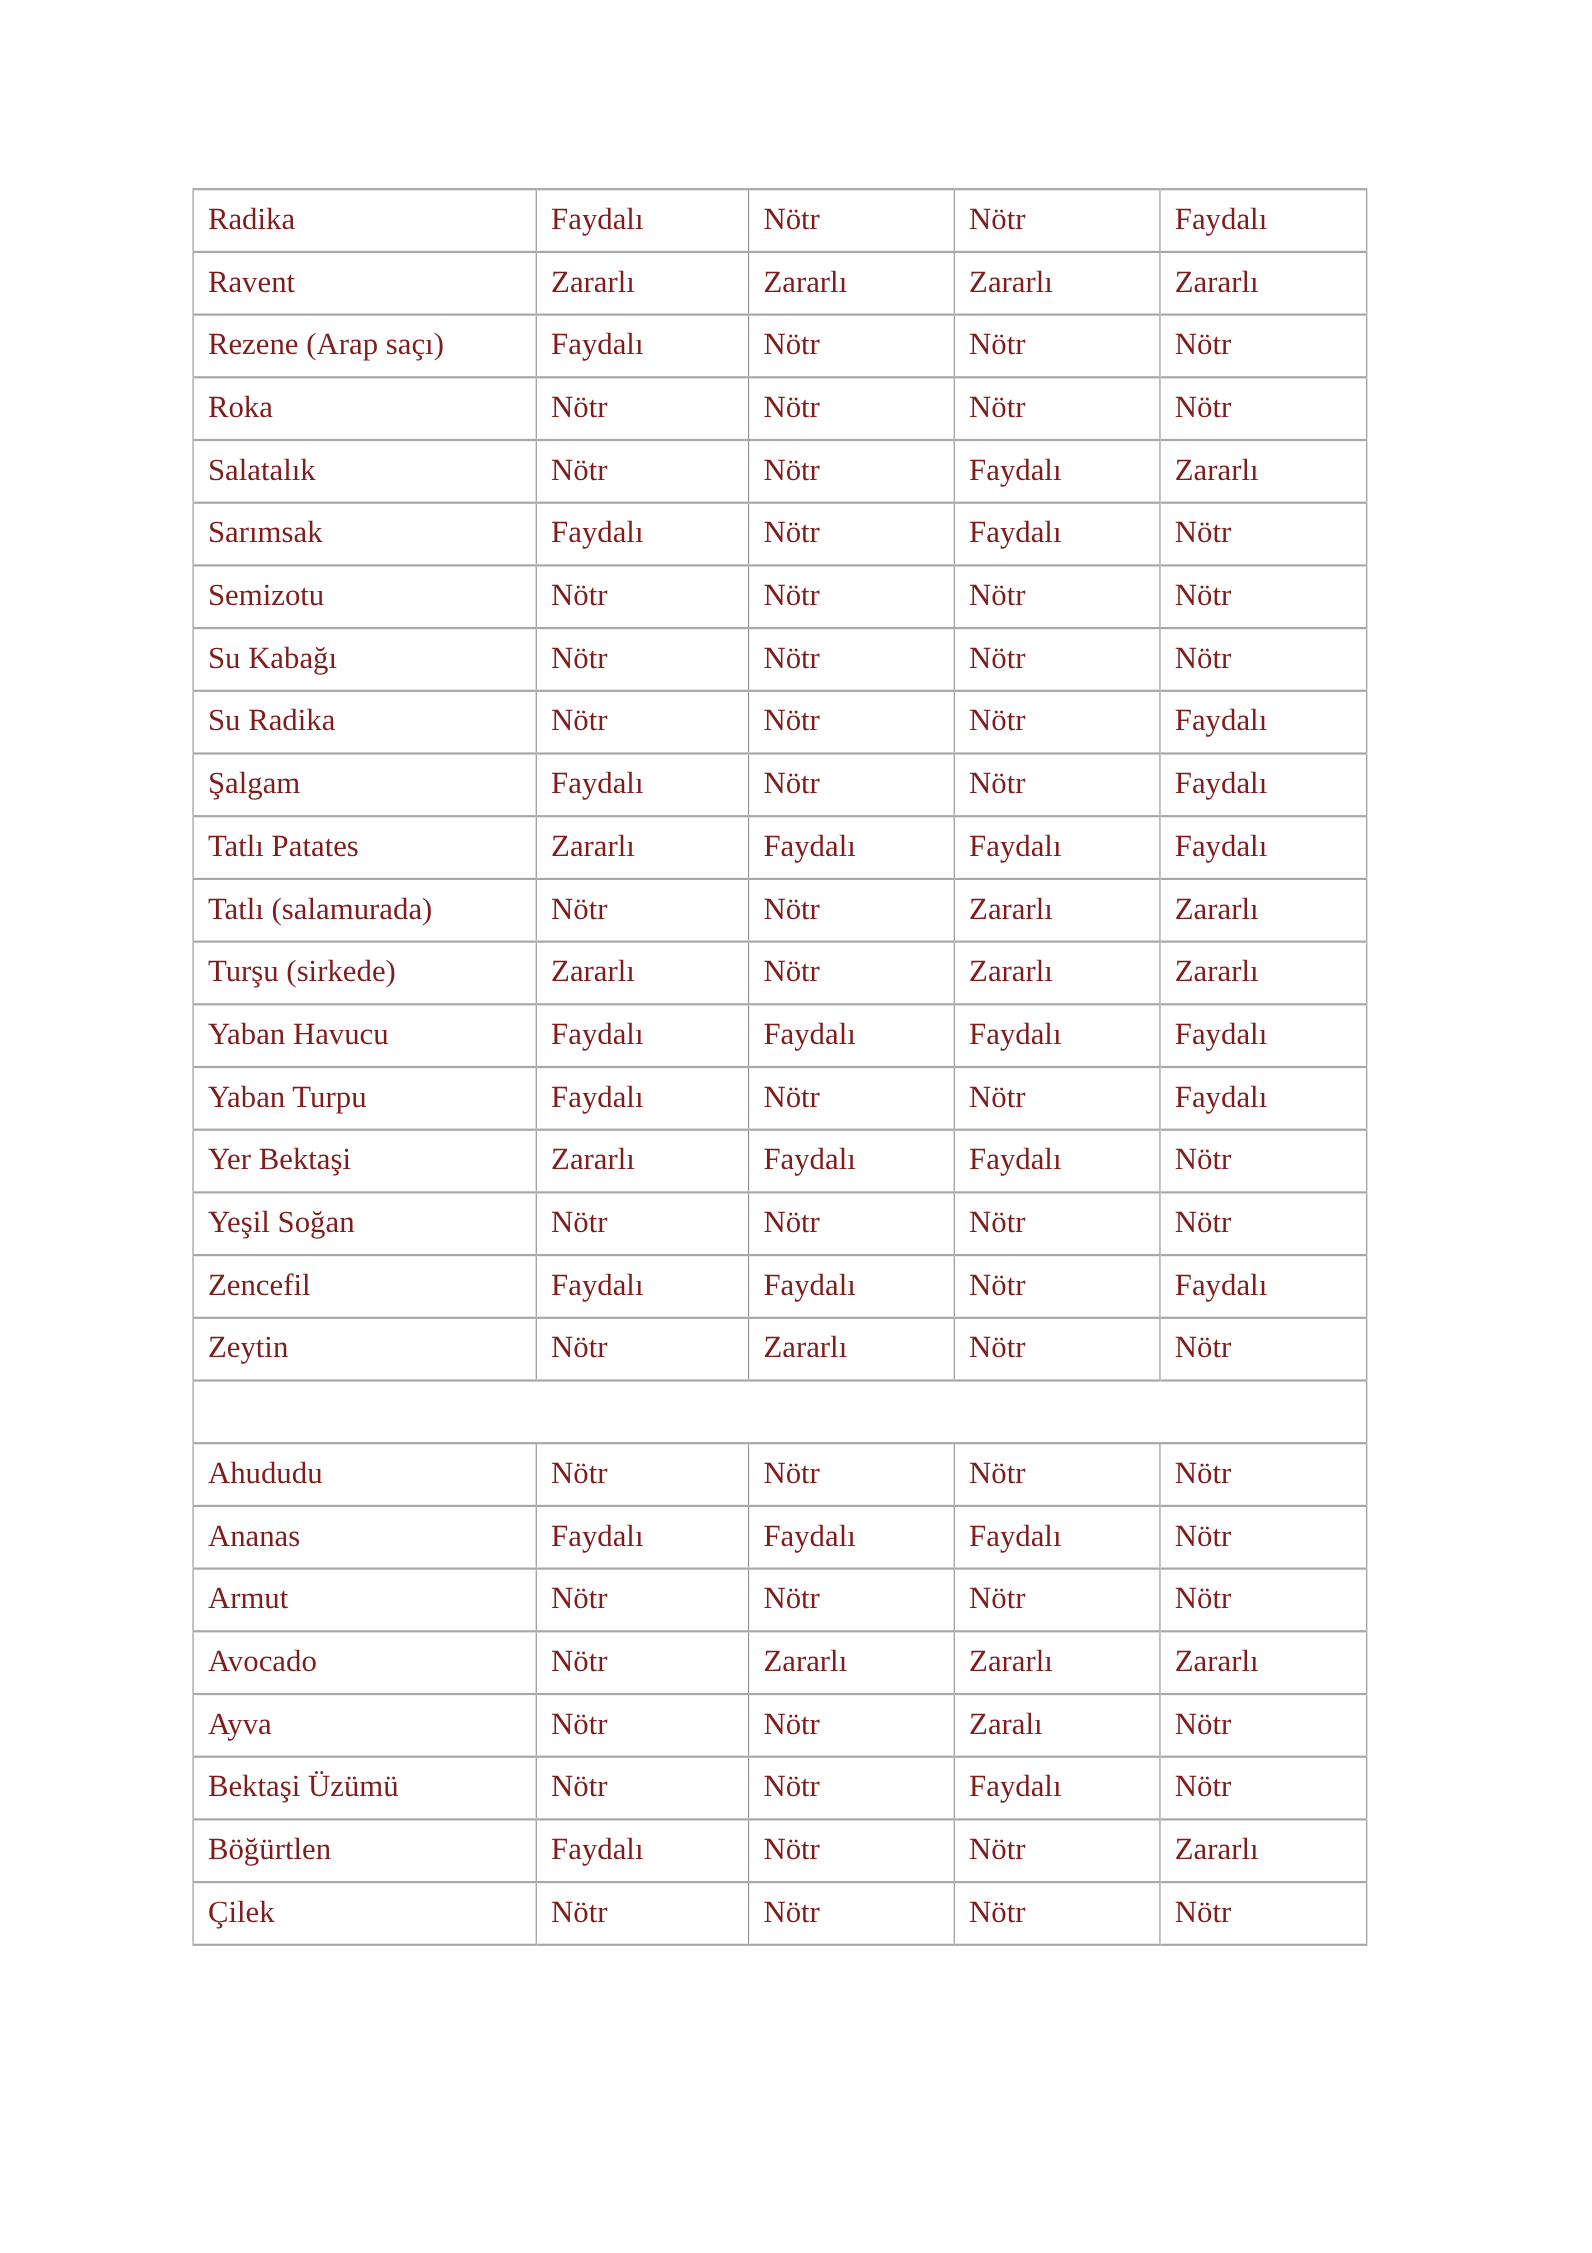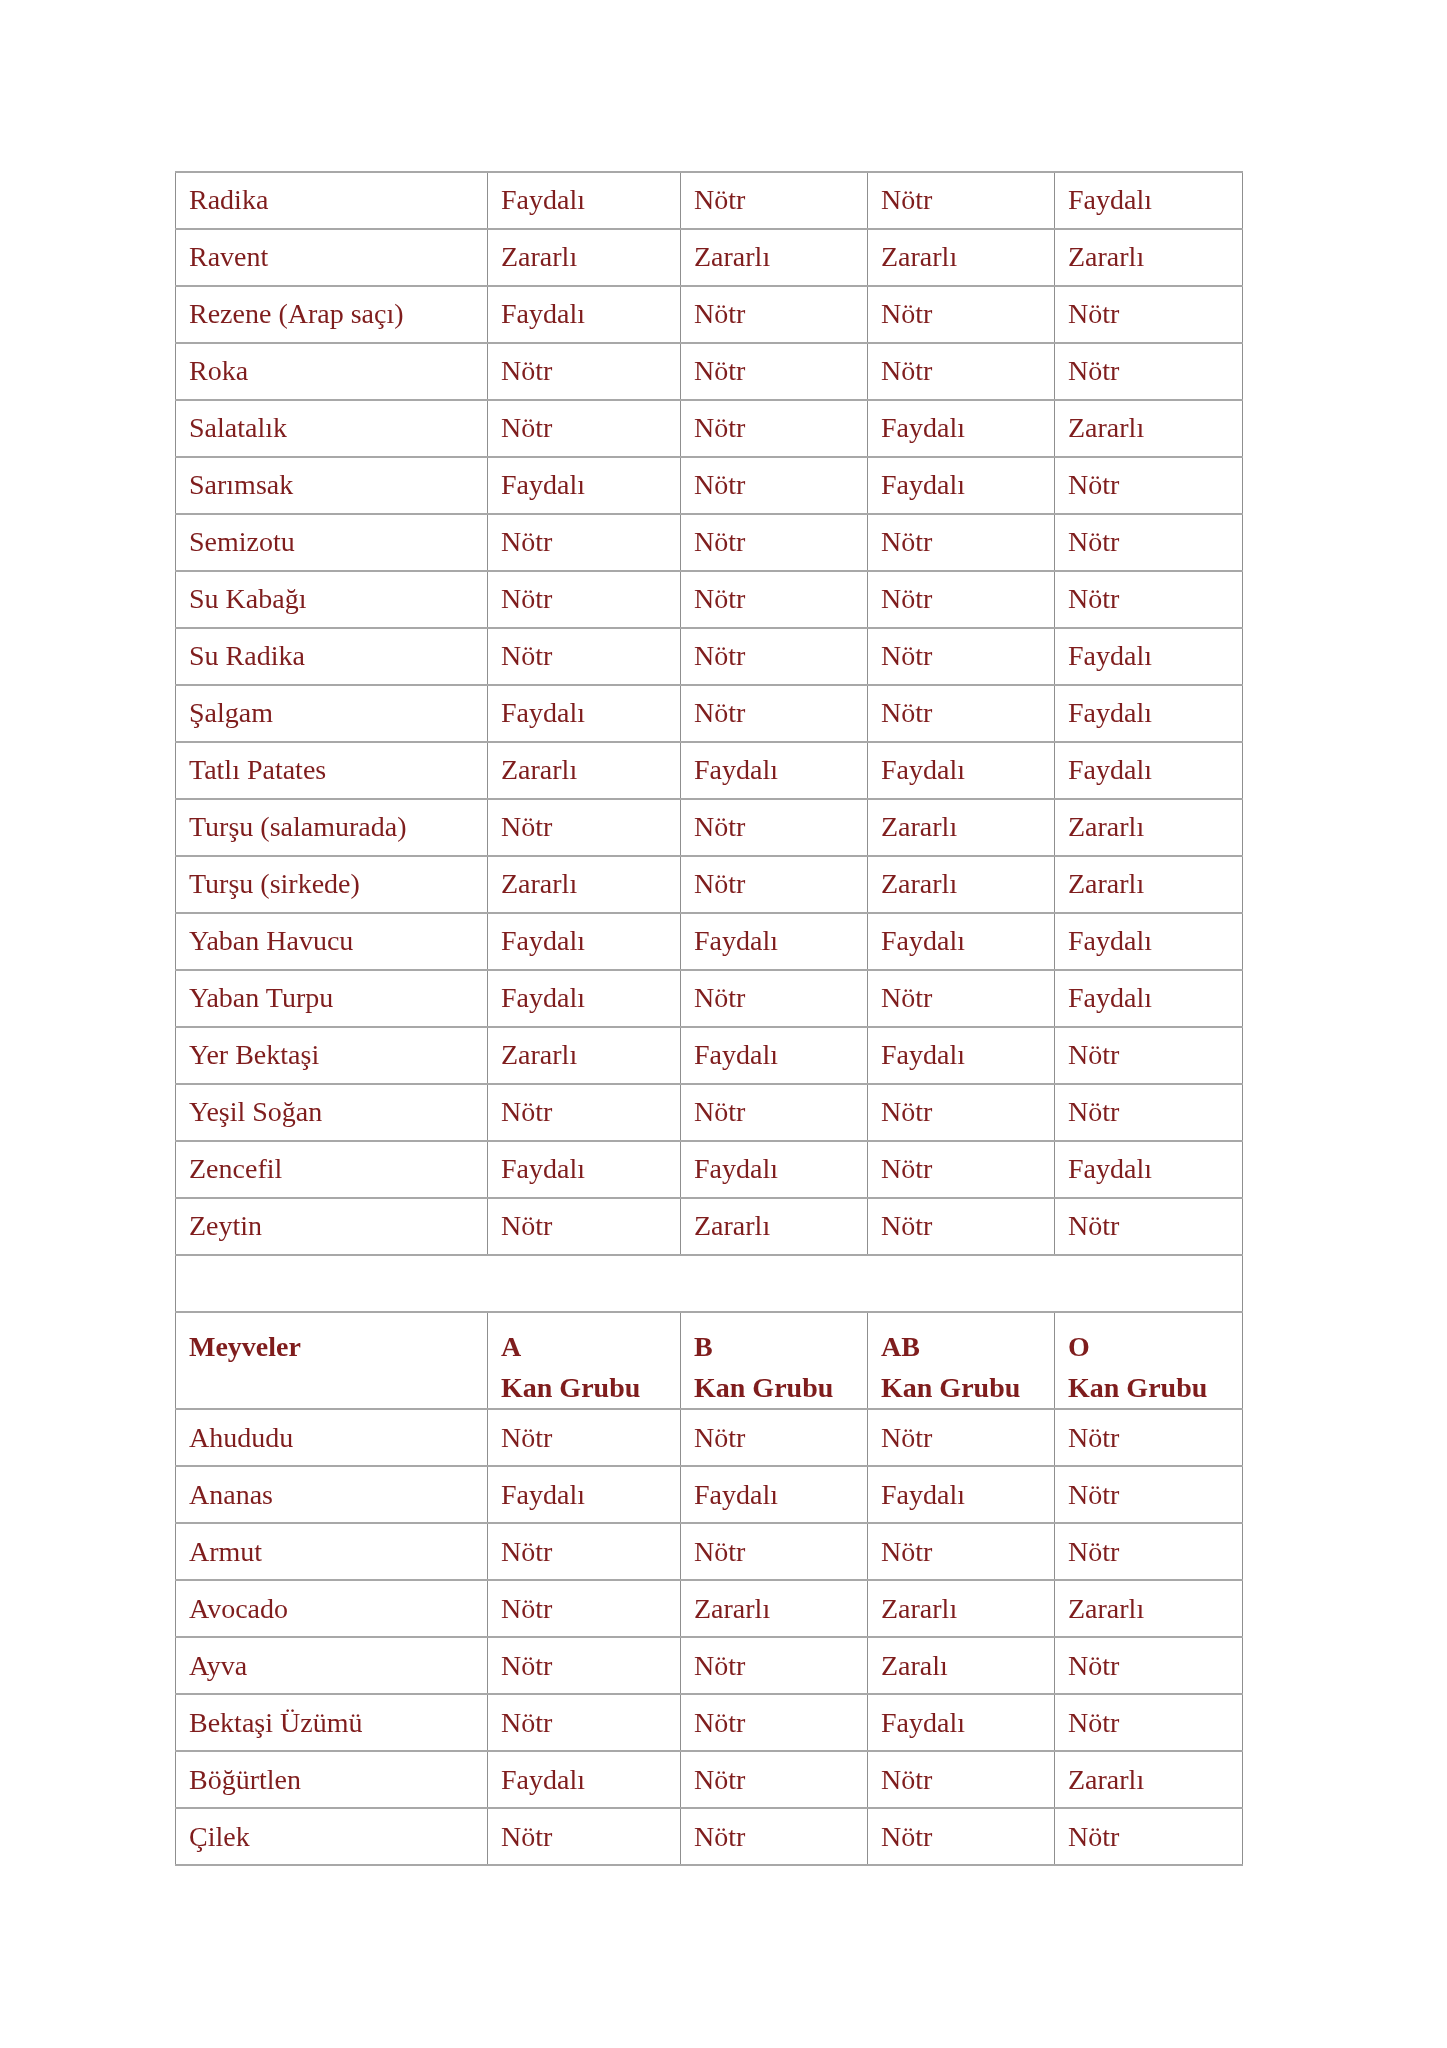--- a/index.html
+++ b/index.html
@@ -128,21 +128,21 @@
           <td>Faydalı</td>
         </tr>
         <tr class="data-row">
           <td>Tatlı Patates</td>
           <td>Zararlı</td>
           <td>Faydalı</td>
           <td>Faydalı</td>
           <td>Faydalı</td>
         </tr>
         <tr class="data-row">
-          <td>Turşu (salamurada)</td>
+          <td>Tatlı (salamurada)</td>
           <td>Nötr</td>
           <td>Nötr</td>
           <td>Zararlı</td>
           <td>Zararlı</td>
         </tr>
         <tr class="data-row">
           <td>Turşu (sirkede)</td>
           <td>Zararlı</td>
           <td>Nötr</td>
           <td>Zararlı</td>
@@ -185,41 +185,20 @@
         </tr>
         <tr class="data-row">
           <td>Zeytin</td>
           <td>Nötr</td>
           <td>Zararlı</td>
           <td>Nötr</td>
           <td>Nötr</td>
         </tr>
         <tr class="spacer-row">
           <td colspan="5"></td>
-        </tr>
-        <tr class="header-row">
-          <td class="header-cell">
-            <div>Meyveler</div>
-          </td>
-          <td class="header-cell">
-            <div>A</div>
-            <div>Kan Grubu</div>
-          </td>
-          <td class="header-cell">
-            <div>B</div>
-            <div>Kan Grubu</div>
-          </td>
-          <td class="header-cell">
-            <div>AB</div>
-            <div>Kan Grubu</div>
-          </td>
-          <td class="header-cell">
-            <div>O</div>
-            <div>Kan Grubu</div>
-          </td>
         </tr>
         <tr class="data-row">
           <td>Ahududu</td>
           <td>Nötr</td>
           <td>Nötr</td>
           <td>Nötr</td>
           <td>Nötr</td>
         </tr>
         <tr class="data-row">
           <td>Ananas</td>

